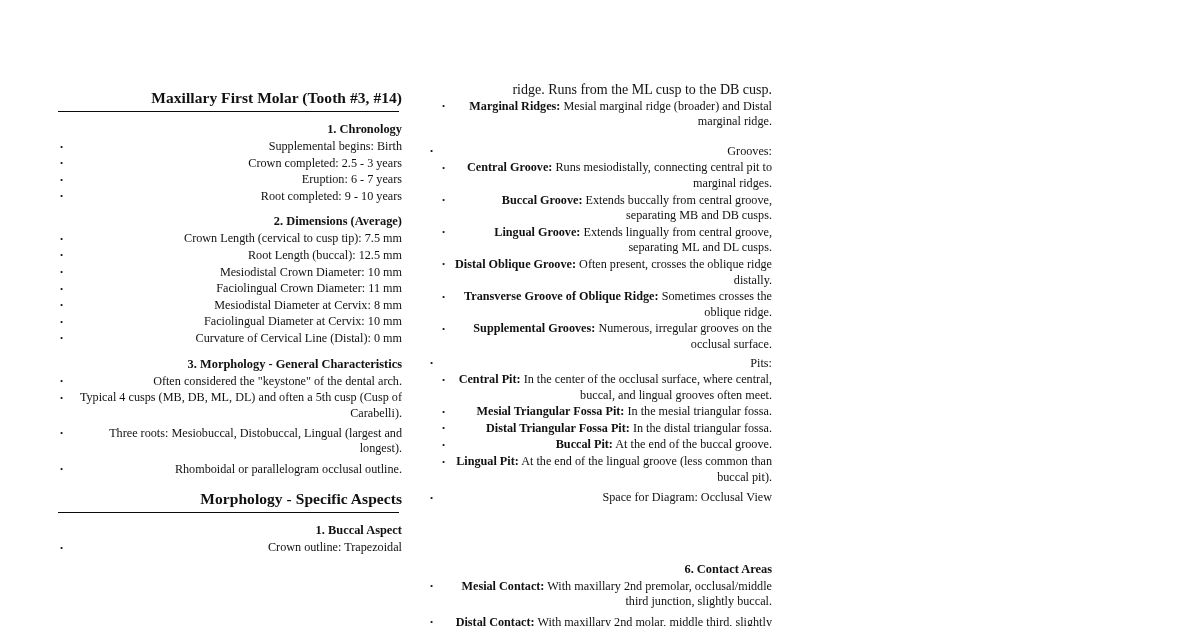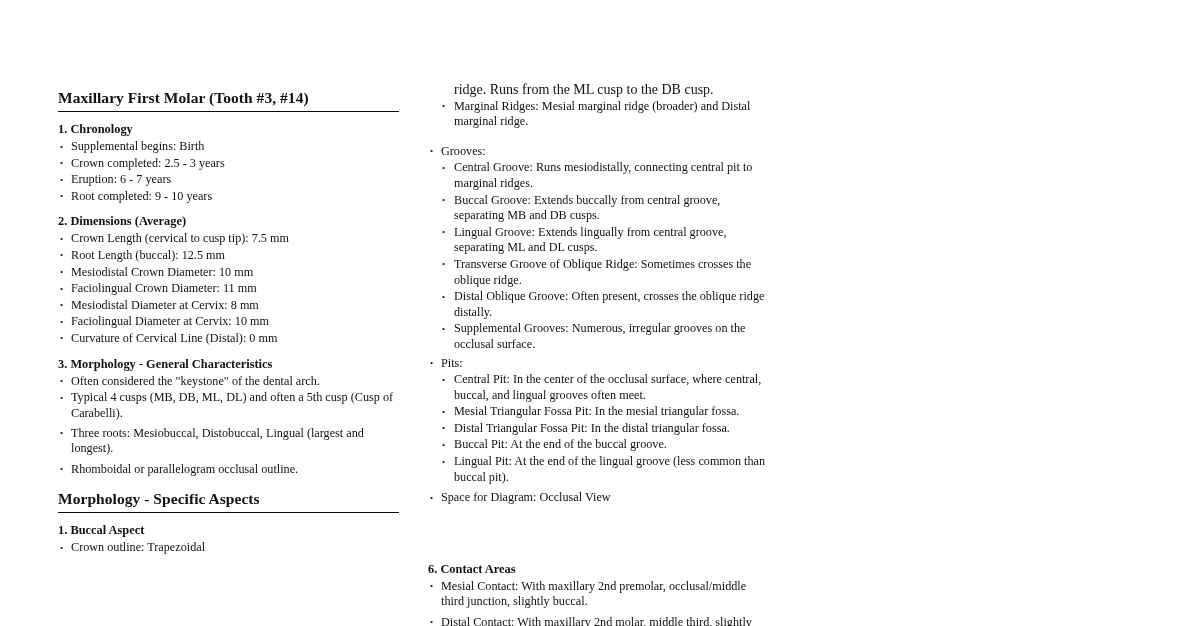--- a/index.html
+++ b/index.html
@@ -13,20 +13,21 @@
     overflow: hidden;
     font-family: "Liberation Serif", "DejaVu Serif", serif;
     color: #111111;
     -webkit-font-smoothing: antialiased;
   }
   .page {
     position: relative;
     width: 950px;
     height: 626px;
     overflow: hidden;
+    text-align: right;
   }
   .col {
     position: absolute;
     top: 0;
     overflow: hidden;
   }
   .col-left  { left: 58px;  width: 344px; height: 626px; }
   .col-right { left: 428px; width: 344px; height: 626px; }
 
   .col-inner-left  { position: absolute; left: 0; top: 88px;  width: 344px; }
@@ -95,21 +96,21 @@
   ul.lvl2 > li::before {
     content: "\2022";
     position: absolute;
     left: 1px;
     top: -0.5px;
     font-size: 9px;
     line-height: 16px;
     color: #111111;
   }
 
-  .lbl { font-weight: normal; }
+  .lbl { font-weight: bold; }
   .diagram-space { height: 44px; }
 </style>
 </head>
 <body>
 
 <div class="page">
 
   <div class="col col-left">
     <div class="col-inner-left">
 
@@ -165,22 +166,22 @@
         <li><span class="lbl">Marginal Ridges:</span> <span>Mesial marginal ridge (broader) and Distal marginal ridge.</span></li>
       </ul>
 
       <ul class="lvl1" style="margin-top:14px;">
         <li class="tight">
           <span>Grooves:</span>
           <ul class="lvl2">
             <li><span class="lbl">Central Groove:</span> <span>Runs mesiodistally, connecting central pit to marginal ridges.</span></li>
             <li><span class="lbl">Buccal Groove:</span> <span>Extends buccally from central groove, separating MB and DB cusps.</span></li>
             <li><span class="lbl">Lingual Groove:</span> <span>Extends lingually from central groove, separating ML and DL cusps.</span></li>
+            <li><span class="lbl">Distal Oblique Groove:</span> <span>Often present, crosses the oblique ridge distally.</span></li>
             <li><span class="lbl">Transverse Groove of Oblique Ridge:</span> <span>Sometimes crosses the oblique ridge.</span></li>
-            <li><span class="lbl">Distal Oblique Groove:</span> <span>Often present, crosses the oblique ridge distally.</span></li>
             <li><span class="lbl">Supplemental Grooves:</span> <span>Numerous, irregular grooves on the occlusal surface.</span></li>
           </ul>
         </li>
       </ul>
 
       <ul class="lvl1" style="margin-top:3px;">
         <li class="tight">
           <span>Pits:</span>
           <ul class="lvl2">
             <li><span class="lbl">Central Pit:</span> <span>In the center of the occlusal surface, where central, buccal, and lingual grooves often meet.</span></li>

